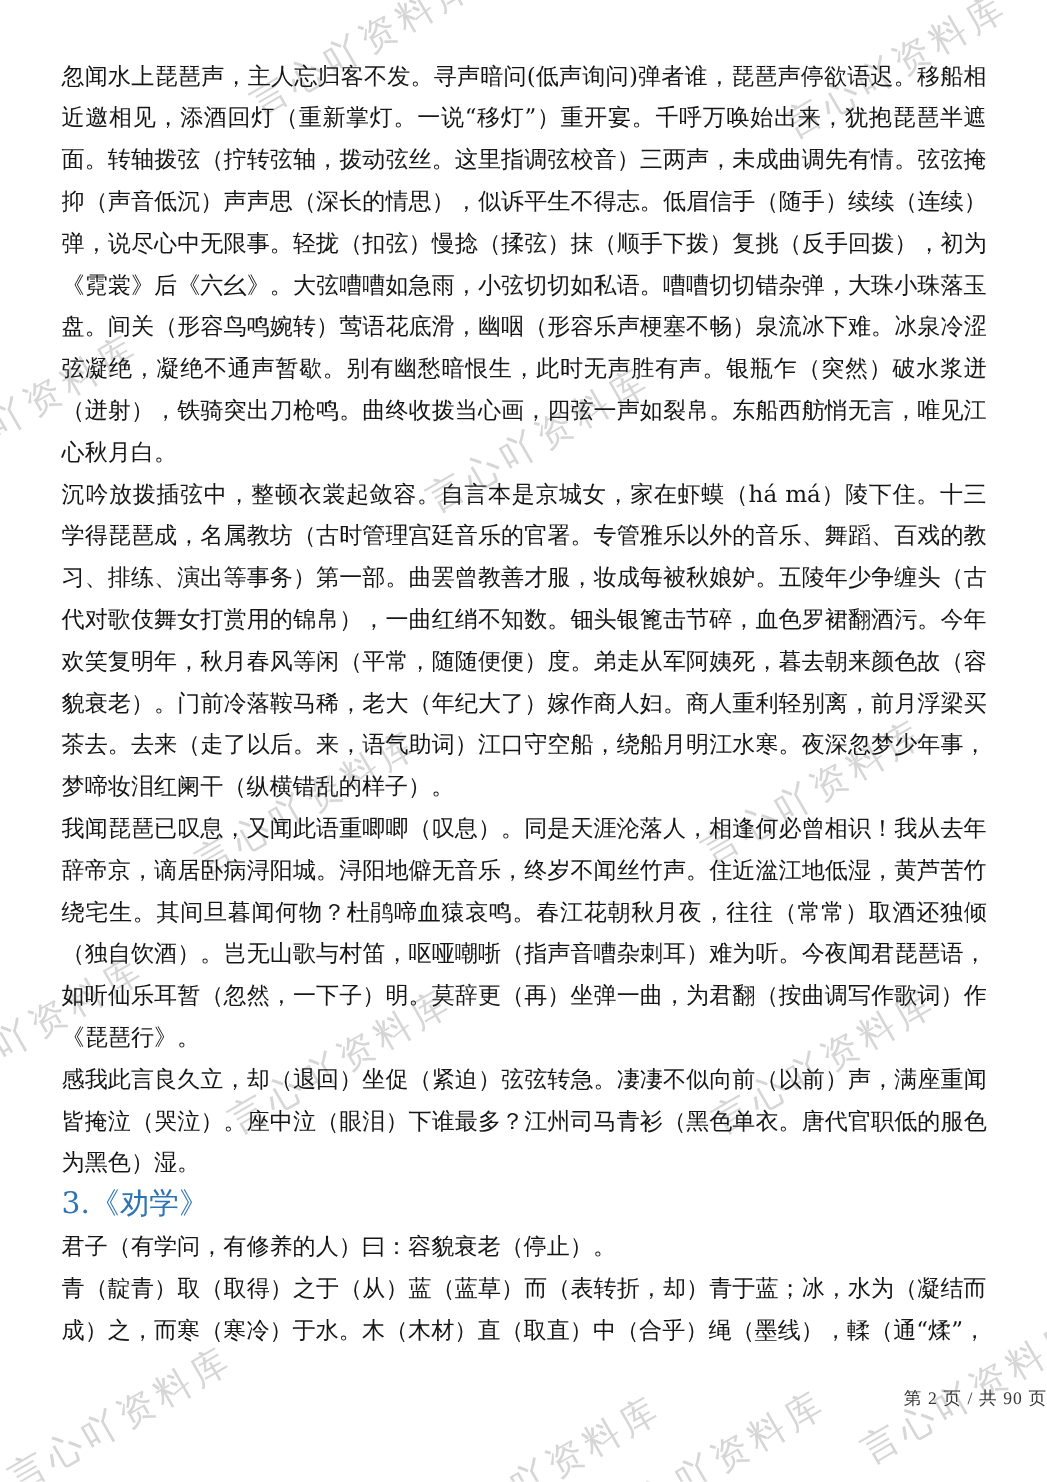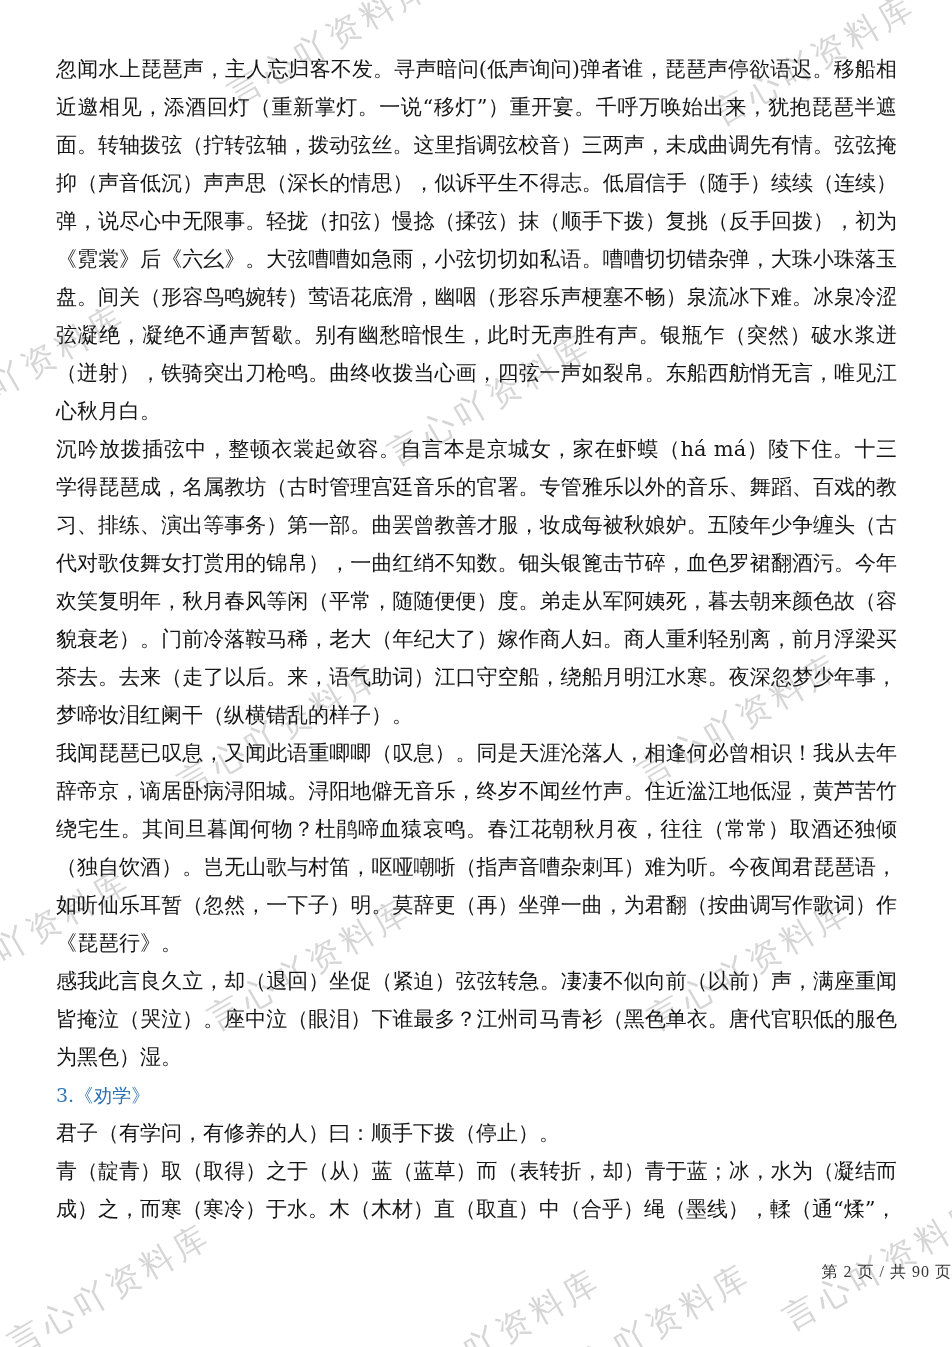--- a/index.html
+++ b/index.html
@@ -25,21 +25,21 @@
     position:absolute; z-index:1;
     left:56px; top:50px; width:841px;
     font-size:21px; line-height:38px;
     color:#161616;
     text-align:justify;
     text-justify:inter-ideograph;
   }
   .content p.para { margin:0; padding:0; }
   .content h3.heading {
     margin:0; padding:0;
-    font-size:19px; line-height:38px;
+    font-size:27px; line-height:38px;
     font-weight:400;
   }
   .run { font-weight:400; }
   .run.bold { font-weight:400; }
   .page-footer {
     position:absolute; z-index:1;
     left:0; top:1260px; width:952px;
     text-align:right;
     font-size:16px; line-height:24px;
     color:#363636;
@@ -65,19 +65,19 @@
       <span style="left: 500px; top: 1335px; color: rgb(214, 214, 214);">言心吖资料库</span>
       <span style="left: 650px; top: 1330px; color: rgb(214, 214, 214);">言心吖资料库</span>
       <span style="left: 885px; top: 1265px; color: rgb(214, 214, 214);">言心吖资料库</span>
     </div>
   <main class="content">
       <p class="para"><span class="run">忽闻水上琵琶声，主人忘归客不发。寻声</span><span class="run bold">暗问(低声询问)</span><span class="run">弹者谁，琵琶声停欲语迟。移船相近邀相见，添酒</span><span class="run bold">回灯（重新掌灯。一说“移灯”）</span><span class="run">重开宴。千呼万唤始出来，犹抱琵琶半遮面。</span><span class="run bold">转轴拨弦（拧转弦轴，拨动弦丝。这里指调弦校音）</span><span class="run">三两声，未成曲调先有情。弦弦</span><span class="run bold">掩抑（声音低沉）</span><span class="run">声声</span><span class="run bold">思（深长的情思）</span><span class="run">，似诉平生不得志。低眉</span><span class="run bold">信手（随手）续续（连续）</span><span class="run">弹，说尽心中无限事。轻</span><span class="run bold">拢（扣弦）</span><span class="run">慢</span><span class="run bold">捻（揉弦）抹（顺手下拨）</span><span class="run">复</span><span class="run bold">挑（反手回拨）</span><span class="run">，初为《霓裳》后《六幺》。大弦嘈嘈如急雨，小弦切切如私语。嘈嘈切切错杂弹，大珠小珠落玉盘。</span><span class="run bold">间关（形容鸟鸣婉转）</span><span class="run">莺语花底滑，</span><span class="run bold">幽咽（形容乐声梗塞不畅）</span><span class="run">泉流冰下难。冰泉冷涩弦凝绝，凝绝不通声暂歇。别有幽愁暗恨生，此时无声胜有声。银瓶</span><span class="run bold">乍（突然）</span><span class="run">破水浆</span><span class="run bold">迸（迸射）</span><span class="run">，铁骑突出刀枪鸣。曲终收拨当心画，四弦一声如裂帛。东船西舫悄无言，唯见江心秋月白。</span></p>
       <p class="para"><span class="run">沉吟放拨插弦中，整顿衣裳起敛容。自言本是京城女，家在虾蟆（há má）陵下住。十三学得琵琶成，名属</span><span class="run bold">教坊（古时管理宫廷音乐的官署。专管雅乐以外的音乐、舞蹈、百戏的教习、排练、演出等事务）</span><span class="run">第一部。曲罢曾教善才服，妆成每被秋娘妒。五陵年少争</span><span class="run bold">缠头（古代对歌伎舞女打赏用的锦帛）</span><span class="run">，一曲红绡不知数。钿头银篦击节碎，血色罗裙翻酒污。今年欢笑复明年，秋月春风</span><span class="run bold">等闲（平常，随随便便）</span><span class="run">度。弟走从军阿姨死，暮去朝来</span><span class="run bold">颜色故（容貌衰老）</span><span class="run">。门前冷落鞍马稀，</span><span class="run bold">老大（年纪大了）</span><span class="run">嫁作商人妇。商人重利轻别离，前月浮梁买茶去。</span><span class="run bold">去来（走了以后。来，语气助词）</span><span class="run">江口守空船，绕船月明江水寒。夜深忽梦少年事，梦啼妆泪红</span><span class="run bold">阑干（纵横错乱的样子）</span><span class="run">。</span></p>
       <p class="para"><span class="run">我闻琵琶已叹息，又闻此语重</span><span class="run bold">唧唧（叹息）</span><span class="run">。同是天涯沦落人，相逢何必曾相识！我从去年辞帝京，谪居卧病浔阳城。浔阳地僻无音乐，终岁不闻丝竹声。住近湓江地低湿，黄芦苦竹绕宅生。其间旦暮闻何物？杜鹃啼血猿哀鸣。春江花朝秋月夜，</span><span class="run bold">往往（常常）</span><span class="run">取酒还</span><span class="run bold">独倾（独自饮酒）</span><span class="run">。岂无山歌与村笛，</span><span class="run bold">呕哑嘲哳（指声音嘈杂刺耳）</span><span class="run">难为听。今夜闻君琵琶语，如听仙乐耳</span><span class="run bold">暂（忽然，一下子）</span><span class="run">明。莫辞</span><span class="run bold">更（再）</span><span class="run">坐弹一曲，为君</span><span class="run bold">翻（按曲调写作歌词）</span><span class="run">作《琵琶行》。</span></p>
       <p class="para"><span class="run">感我此言良久立，</span><span class="run bold">却（退回）</span><span class="run">坐</span><span class="run bold">促（紧迫）</span><span class="run">弦弦转急。凄凄不似</span><span class="run bold">向前（以前）</span><span class="run">声，满座重闻皆</span><span class="run bold">掩泣（哭泣）</span><span class="run">。座中</span><span class="run bold">泣（眼泪）</span><span class="run">下谁最多？江州司马</span><span class="run bold">青衫（黑色单衣。唐代官职低的服色为黑色）</span><span class="run">湿。</span></p>
       <h3 class="heading" style="color: rgb(46, 116, 181);"><span class="run">3.《劝学》</span></h3>
-      <p class="para"><span class="run">君子（有学问，有修养的人）曰：顺手下拨（停止）。</span></p>
+      <p class="para"><span class="run">君子（有学问，有修养的人）曰：容貌衰老（停止）。</span></p>
       <p class="para"><span class="run">青（靛青）取（取得）之于（从）蓝（蓝草）而（表转折，却）青于蓝；冰，水为（凝结而成）之，而寒（寒冷）于水。木（木材）直（取直）中（合乎）绳（墨线），輮（通“煣”，</span></p>
     </main>
   <footer class="page-footer">
     <span>第 2 页 / 共 90 页</span>
   </footer>
 </div>
 
 </body></html>

